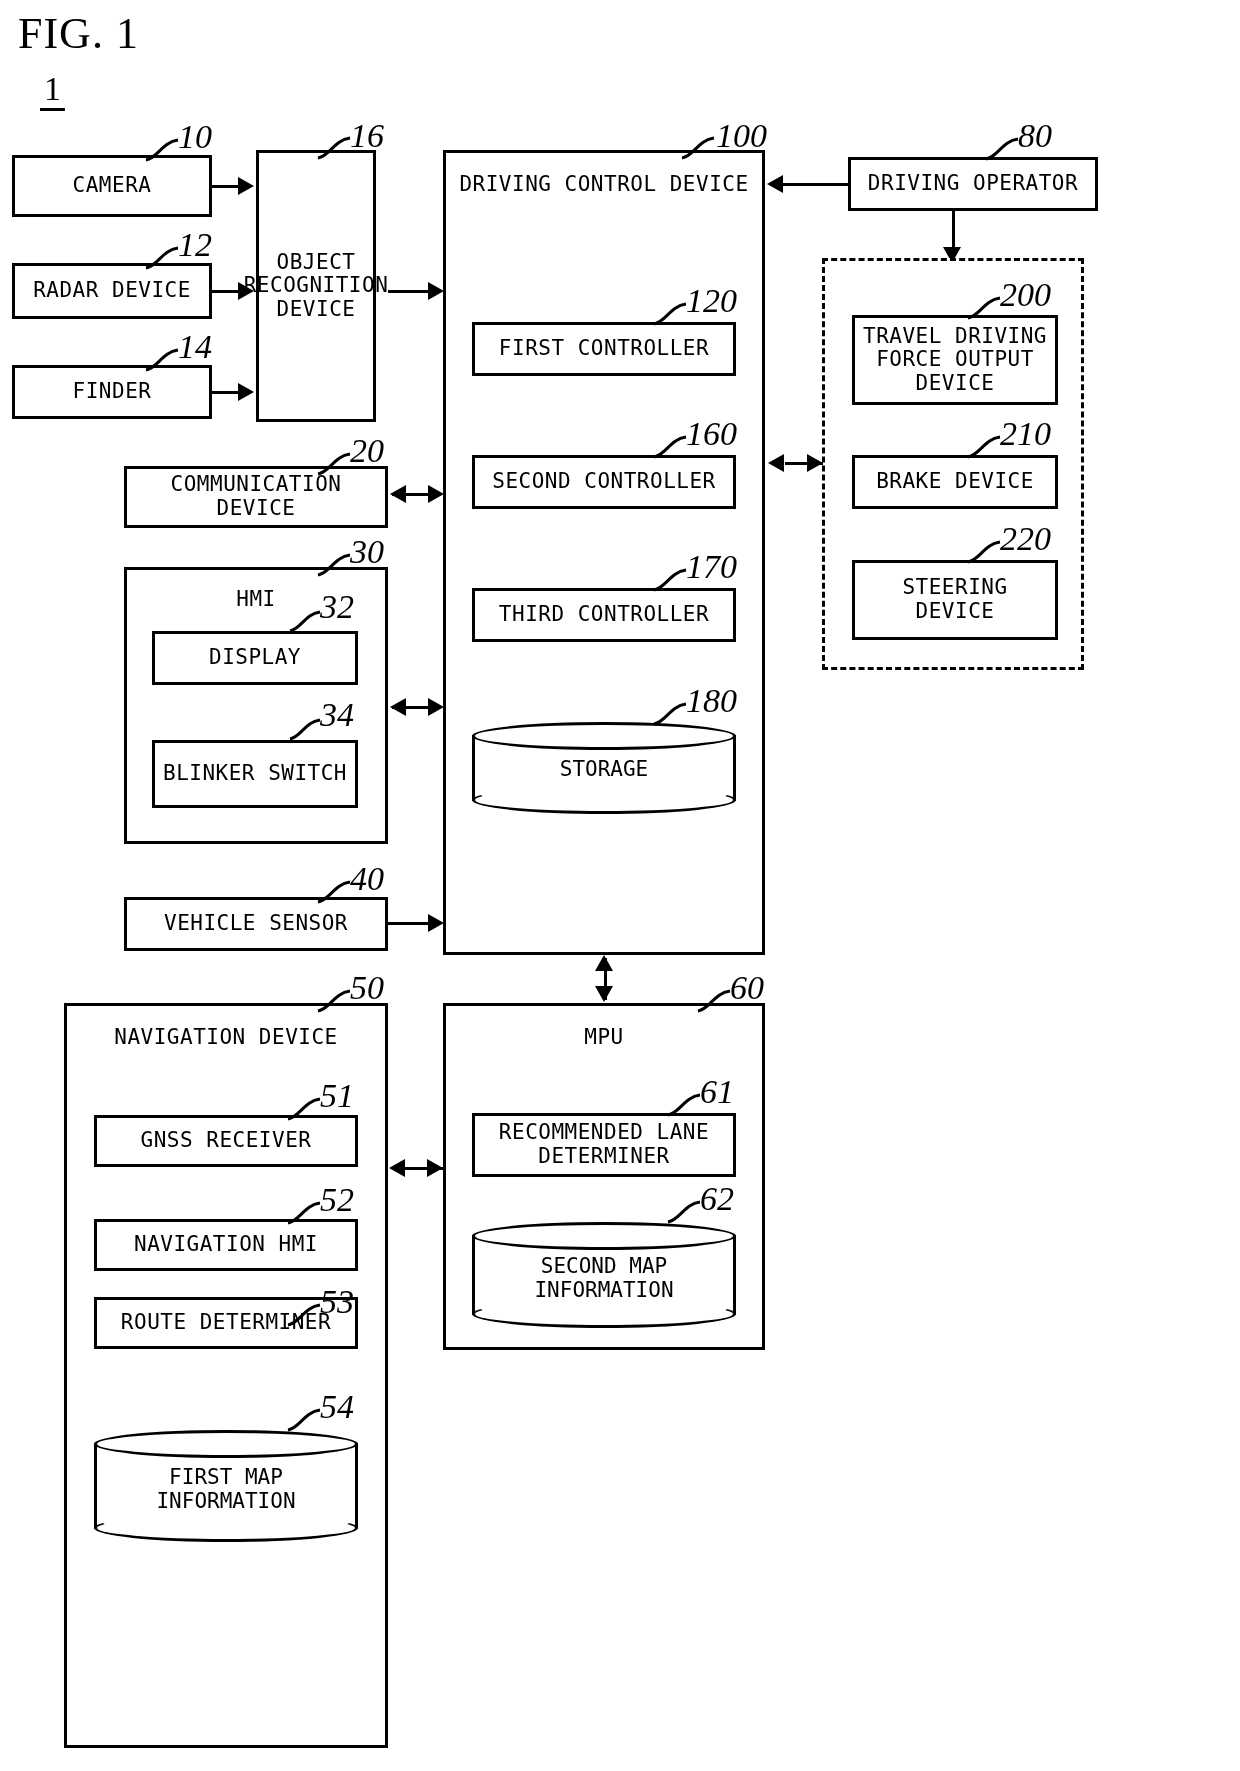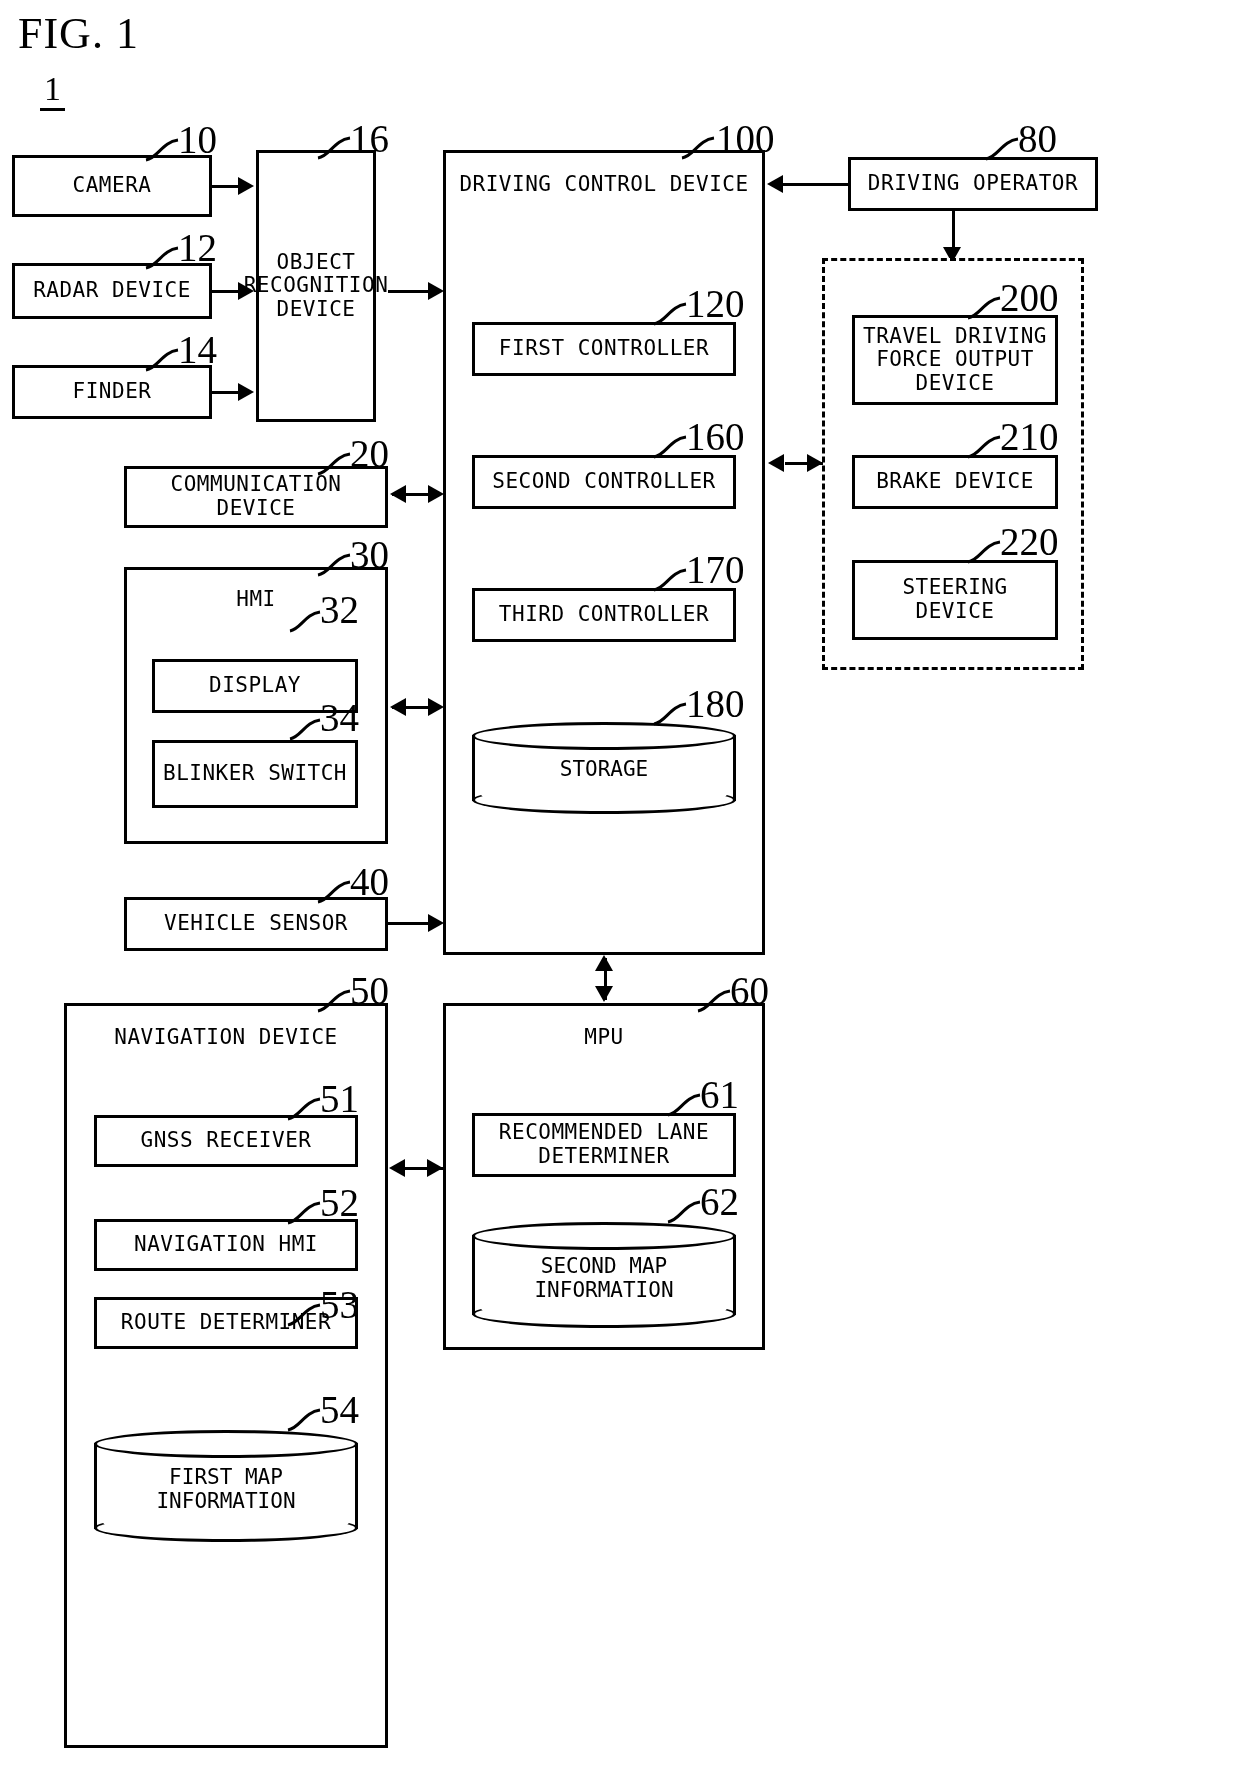--- a/index.html
+++ b/index.html
@@ -67,23 +67,24 @@
     width: 100%;
     text-align: center;
     font-size: 21px;
     letter-spacing: 0.5px;
   }
 
   
   .ref {
     position: absolute;
     font-family: "Liberation Serif", serif;
-    font-size: 39px;
+    font-size: 34px;
     line-height: 1;
     font-weight: 400;
+    font-style: italic;
   }
   .leader {
     position: absolute;
     pointer-events: none;
   }
 
   
   .cyl {
     position: absolute;
     box-sizing: border-box;
@@ -190,21 +191,21 @@
   <div class="arrow-l" style="left:390px; top:485px;"></div>
   <div class="arrow-r" style="left:428px; top:485px;"></div>
 
   <div class="container" style="left:124px; top:567px; width:264px; height:277px;"></div>
   <div class="container-title" style="left:124px; top:587px; width:264px;">HMI</div>
   <div class="ref" style="left:350px; top:535px;">30</div>
   <svg class="leader" style="left:316px; top:549px; width:46px; height:28px;">
     <path d="M2,26 C14,24 18,8 34,6" stroke="#000" stroke-width="3" fill="none"></path>
   </svg>
 
-  <div class="box" style="left:152px; top:631px; width:206px; height:54px;margin-top:28px;">DISPLAY</div>
+  <div class="box" style="left:152px; top:631px; width:206px; height:54px;">DISPLAY</div>
   <div class="ref" style="left:320px; top:590px;">32</div>
   <svg class="leader" style="left:288px; top:606px; width:44px; height:27px;">
     <path d="M2,25 C13,23 17,8 32,6" stroke="#000" stroke-width="3" fill="none"></path>
   </svg>
 
   <div class="box" style="left:152px; top:740px; width:206px; height:68px;">BLINKER SWITCH</div>
   <div class="ref" style="left:320px; top:698px;">34</div>
   <svg class="leader" style="left:288px; top:714px; width:44px; height:27px;">
     <path d="M2,25 C13,23 17,8 32,6" stroke="#000" stroke-width="3" fill="none"></path>
   </svg>

